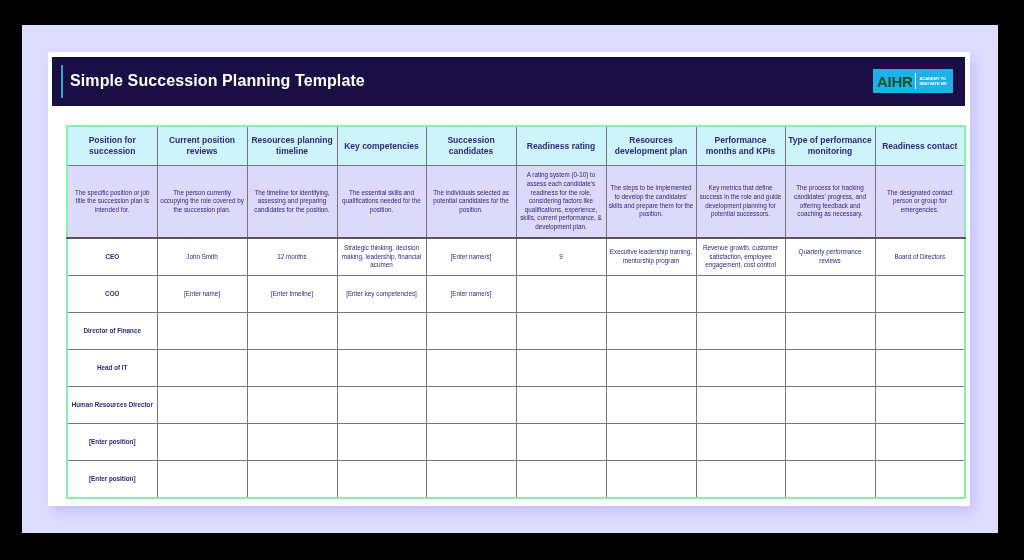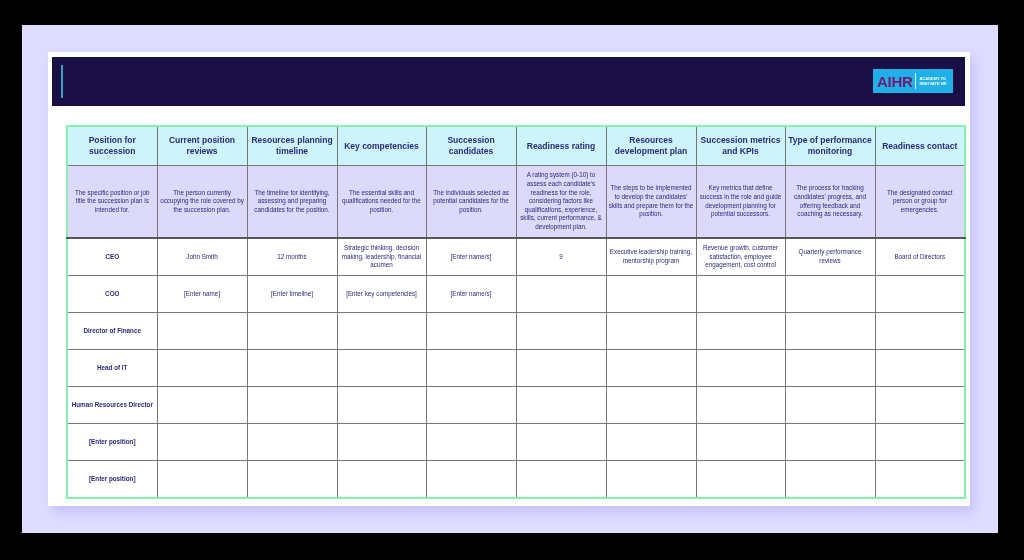--- a/index.html
+++ b/index.html
@@ -24,21 +24,21 @@
     position:absolute; left:9px; top:8px; width:2px; height:33px; background:#2fa6c8;
   }
   .header .title {
     position:absolute; left:18px; top:15px; color:#fff; font-weight:bold; font-size:16px;
     letter-spacing:0.1px;
   }
   .logo {
     position:absolute; left:821px; top:12px; width:80px; height:24px; background:#1fb0e8;
     display:flex; align-items:center;
   }
-  .logo .mark { color:#701a75; font-weight:bold; font-size:15px; padding-left:4px; letter-spacing:-0.3px; }
+  .logo .mark { color:#14532d; font-weight:bold; font-size:15px; padding-left:4px; letter-spacing:-0.3px; }
   .logo .sep { width:1px; height:16px; background:rgba(255,255,255,0.8); margin:0 3px 0 3px; }
   .logo .tag { color:#fff; font-size:4px; line-height:5px; font-weight:bold; text-transform:uppercase; }
 
   table.grid {
     position:absolute; left:66px; top:125px;
     border-collapse:collapse; table-layout:fixed;
     width:898px;
     border:2px solid #86efac;
   }
   table.grid td, table.grid th {
@@ -64,20 +64,21 @@
   td.pos { font-weight:bold; }
 </style>
 </head>
 <body>
 
 <div class="frame"></div>
 <div class="card"></div>
 
 <div class="header">
   <div class="accent"></div>
+  <div class="title">Simple Succession Planning Template</div>
   <div class="logo">
     <span class="mark">AIHR</span>
     <span class="sep"></span>
     <span class="tag">
       <span>Academy to</span><br>
       <span>Innovate HR</span>
     </span>
   </div>
 </div>
 
@@ -96,21 +97,21 @@
   </colgroup>
   <thead>
     <tr id="hdr-row">
         <th class="colhead">Position for succession</th>
         <th class="colhead">Current position reviews</th>
         <th class="colhead">Resources planning timeline</th>
         <th class="colhead">Key competencies</th>
         <th class="colhead">Succession candidates</th>
         <th class="colhead">Readiness rating</th>
         <th class="colhead">Resources development plan</th>
-        <th class="colhead">Succession metrics and KPIs</th>
+        <th class="colhead">Performance months and KPIs</th>
         <th class="colhead">Type of performance monitoring</th>
         <th class="colhead">Readiness contact</th>
       </tr>
   </thead>
   <tbody id="tbody">
     <tr class="desc-row" id="desc-row">
         <td class="desc">The specific position or job title the succession plan is intended for.</td>
         <td class="desc">The person currently occupying the role covered by the succession plan.</td>
         <td class="desc">The timeline for identifying, assessing and preparing candidates for the position.</td>
         <td class="desc">The essential skills and qualifications needed for the position.</td>

